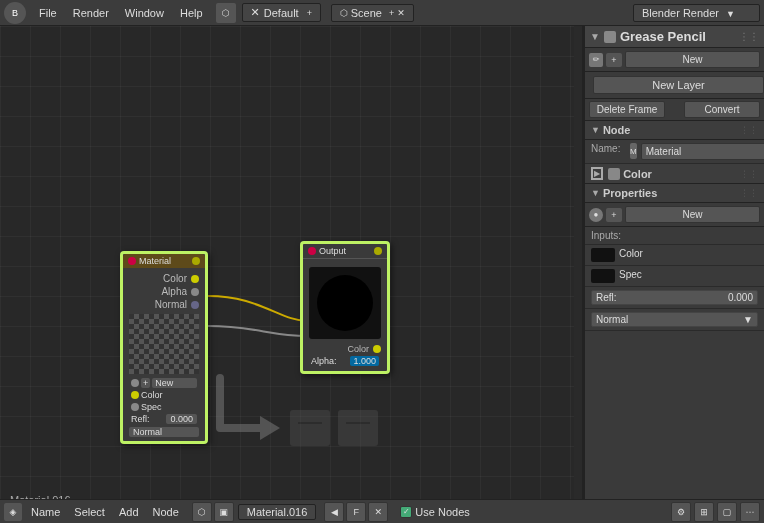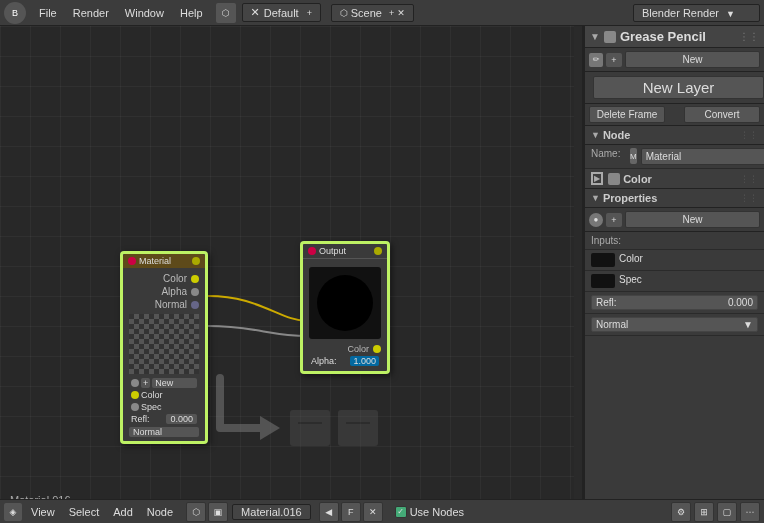--- a/index.html
+++ b/index.html
@@ -202,21 +202,21 @@
       padding: 2px 4px;
       cursor: pointer;
       text-align: center;
     }
     .panel-btn-wide {
       width: 100%;
       background: #555;
       border: 1px solid #333;
       border-radius: 2px;
       color: #ddd;
-      font-size: 15px;
+      font-size: 11px;
       padding: 2px 4px;
       cursor: pointer;
       text-align: center;
       display: block;
       margin: 2px 4px;
     }
     .panel-name-field {
       flex: 1;
       background: #555;
       border: 1px solid #333;
@@ -500,21 +500,21 @@
         <span>▼</span>
       </div>
     </div>
 
   </div>
 </div>
 
 <div class="bottom-bar">
   <div style="width:18px;height:18px;background:#555;border-radius:2px;display:flex;align-items:center;justify-content:center;font-size:9px;">◈</div>
 
-  <span class="bottom-menu-item">View</span>
+  <span class="bottom-menu-item">Name</span>
   <span class="bottom-menu-item">Select</span>
   <span class="bottom-menu-item">Add</span>
   <span class="bottom-menu-item">Node</span>
 
   <div style="display:flex;gap:2px;margin-left:4px;">
     <div class="bottom-icon-btn">⬡</div>
     <div class="bottom-icon-btn">▣</div>
   </div>
 
   <div class="bottom-material-name">Material.016</div>

